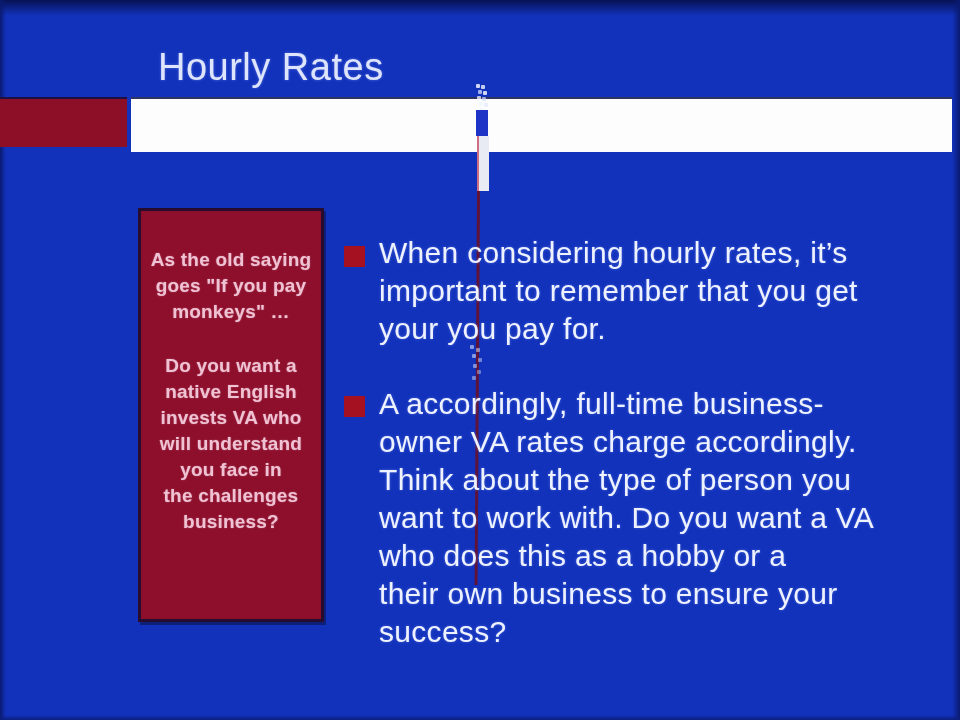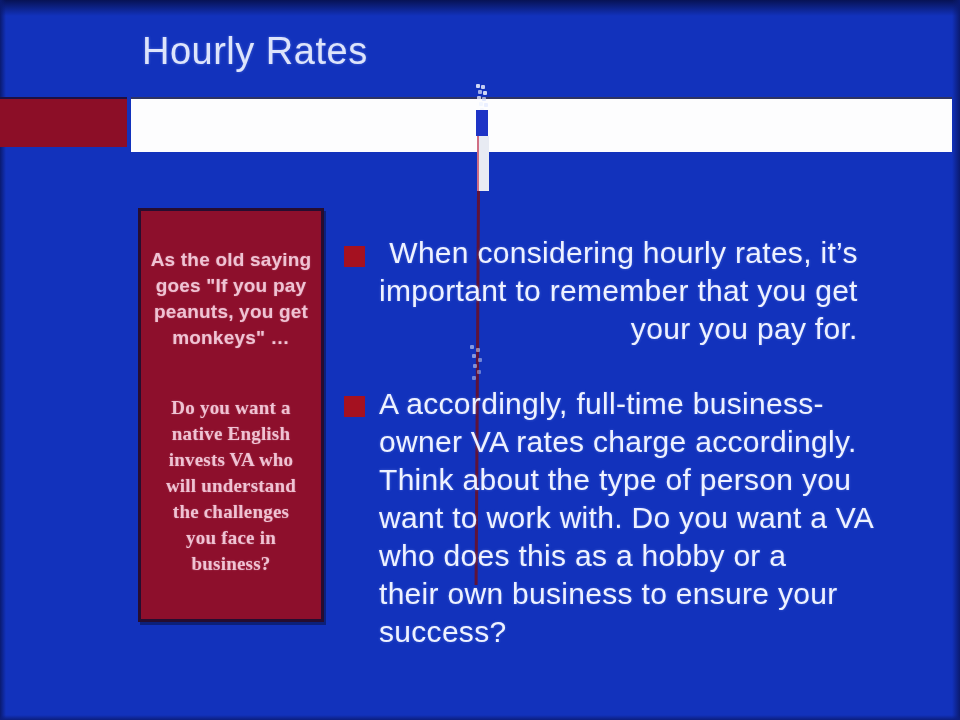--- a/index.html
+++ b/index.html
@@ -16,21 +16,21 @@
   .edge-left{position:absolute;left:0;top:0;width:6px;height:720px;
     background:linear-gradient(90deg,#0a1a70,rgba(18,50,188,0));}
   .edge-right{position:absolute;right:0;top:0;width:8px;height:720px;
     background:linear-gradient(270deg,#0a1a70,rgba(18,50,188,0));}
   .edge-bottom{position:absolute;left:0;bottom:0;width:960px;height:5px;
     background:linear-gradient(rgba(18,50,188,0),#0c1e7e);}
 
   .title{
     position:absolute;left:142px;top:30px;
     font-size:38px;letter-spacing:.5px;font-weight:400;
-    color:#dde4fb;margin:0;
+    color:#dde4fb;margin:16px;
     text-shadow:0 0 3px rgba(160,180,255,.45);
   }
 
   
   .bar-red{
     position:absolute;left:0;top:97px;width:127px;height:50px;
     background:#8c0e27;border-top:2px solid rgba(10,17,72,.85);box-sizing:border-box;
   }
   .bar-white{
     position:absolute;left:131px;top:97px;width:821px;height:55px;
@@ -67,33 +67,33 @@
     position:absolute;left:138px;top:208px;width:186px;height:414px;
     background:#8d0f2c;
     border:3px solid rgba(12,12,50,.8);
     box-shadow:2px 3px 0 rgba(5,5,20,.4);
     box-sizing:border-box;
     text-align:center;color:#efc3d3;
     font-size:19px;font-weight:bold;line-height:26px;letter-spacing:.2px;
     text-shadow:0 0 2px rgba(255,200,220,.35);
   }
   .quote-p1{margin-top:36px;}
-  .quote-p2{margin-top:44px;font-family:Liberation Serif, serif;}
+  .quote-p2{margin-top:28px;}
   .quote-line{white-space:nowrap;}
 
   
   .bullet-square{position:absolute;width:21px;height:21px;background:#a51120;}
   .sq1{left:344px;top:246px;}
   .sq2{left:344px;top:396px;}
   .bullet-text{
     position:absolute;left:379px;color:#eef2ff;
     font-size:30px;line-height:38px;letter-spacing:.3px;
     text-shadow:0 0 3px rgba(150,175,255,.4);
   }
-  .bt1{top:234px;text-align:right;}
+  .bt1{top:234px;}
   .bt2{top:385px;}
   .bullet-line{white-space:nowrap;}
 </style>
 </head>
 <body>
 
 <div class="slide">
 
   <div class="edge-top"></div>
   <div class="edge-left"></div>
@@ -110,30 +110,29 @@
     <div class="ph-strip-blue"></div>
     <div class="ph-strip-white"></div>
     <div class="ph-line"></div>
     <div class="ph-ghost"></div>
   </div>
 
   <div class="quote-box">
     <div class="quote-p1">
       <div class="quote-line">As the old saying</div>
       <div class="quote-line">goes "If you pay</div>
-      <div class="quote-line">peanuts, you get</div>
       <div class="quote-line">monkeys" …</div>
     </div>
     <div class="quote-p2">
       <div class="quote-line">Do you want a</div>
       <div class="quote-line">native English</div>
       <div class="quote-line">invests VA who</div>
       <div class="quote-line">will understand</div>
+      <div class="quote-line">you face in</div>
       <div class="quote-line">the challenges</div>
-      <div class="quote-line">you face in</div>
       <div class="quote-line">business?</div>
     </div>
   </div>
 
   <div class="bullet-square sq1"></div>
   <div class="bullet-text bt1">
     <div class="bullet-line">When considering hourly rates, it’s</div>
     <div class="bullet-line">important to remember that you get</div>
     <div class="bullet-line">your you pay for.</div>
   </div>

